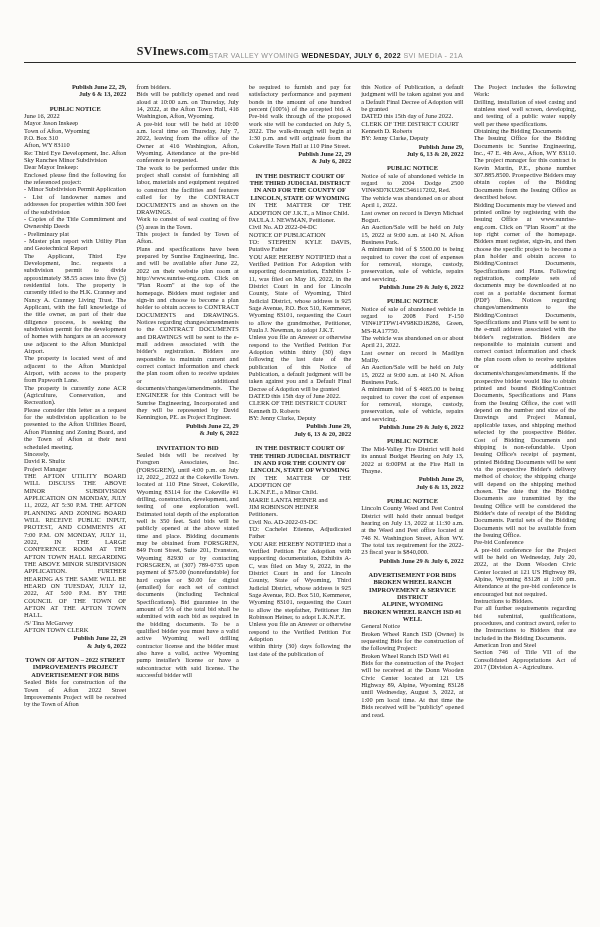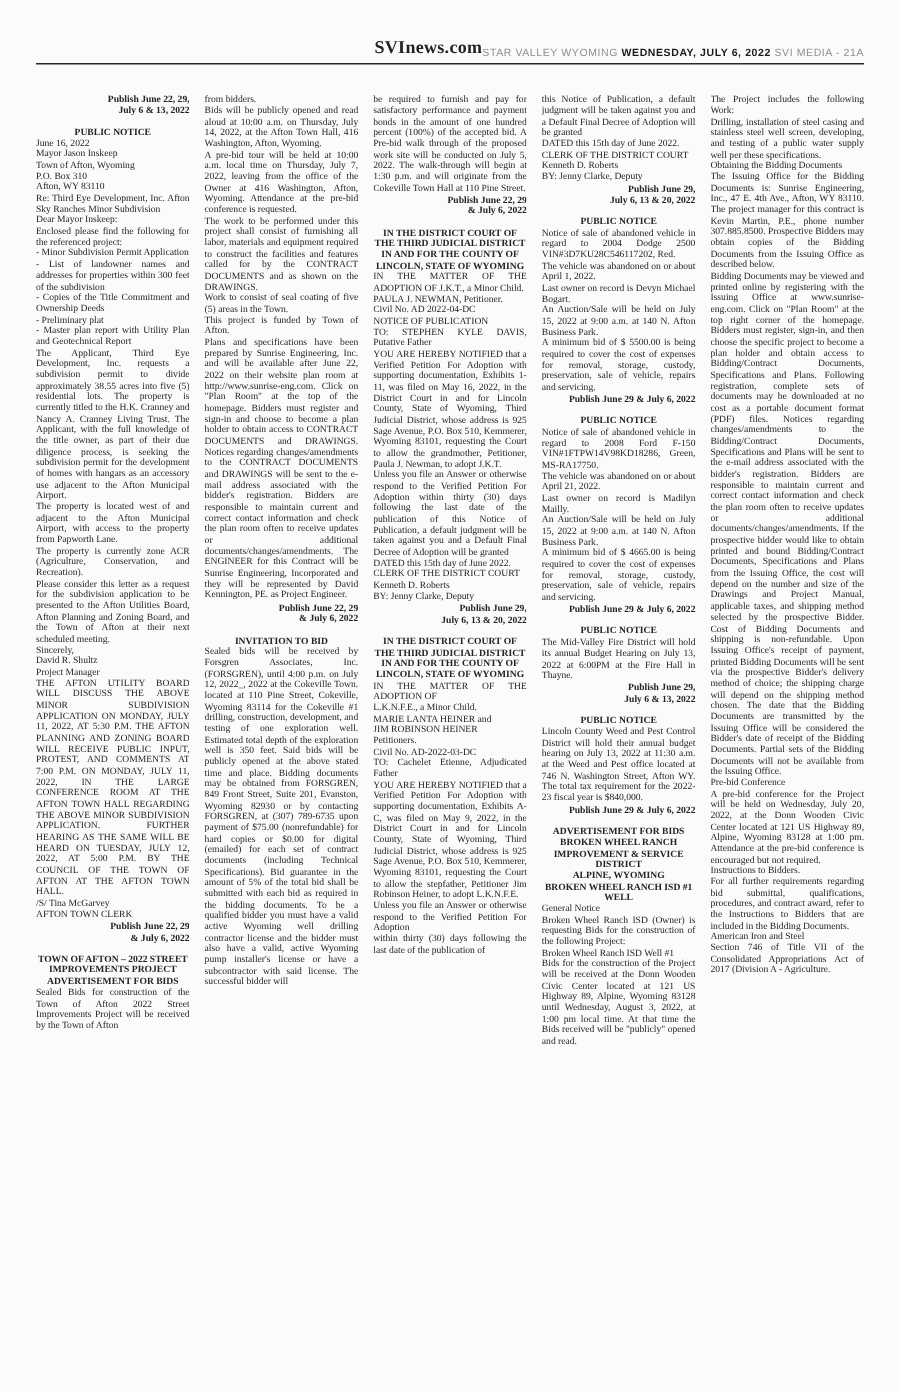--- a/index.html
+++ b/index.html
@@ -10,23 +10,24 @@
     color:#232323;
     overflow:hidden;
   }
   .page{
     width:600px;height:927px;
     background:#fcfbf9;
     box-sizing:border-box;
     padding:24px 24px 0 24px;
   }
   .masthead{
-    display:flex;justify-content:flex-end;align-items:flex-end;
+    display:flex;justify-content:center;align-items:flex-end;
     border-bottom:1.5px solid #2a2a2a;
     padding-bottom:3px;
+    margin-top:20px;
   }
   .site{
     font-weight:bold;font-size:12px;letter-spacing:.2px;
     font-family:"Liberation Serif", serif;
   }
   .edition-line{
     font-family:"Liberation Sans", sans-serif;
     font-size:7px;letter-spacing:.4px;color:#8f8f8f;
     white-space:nowrap;
   }

